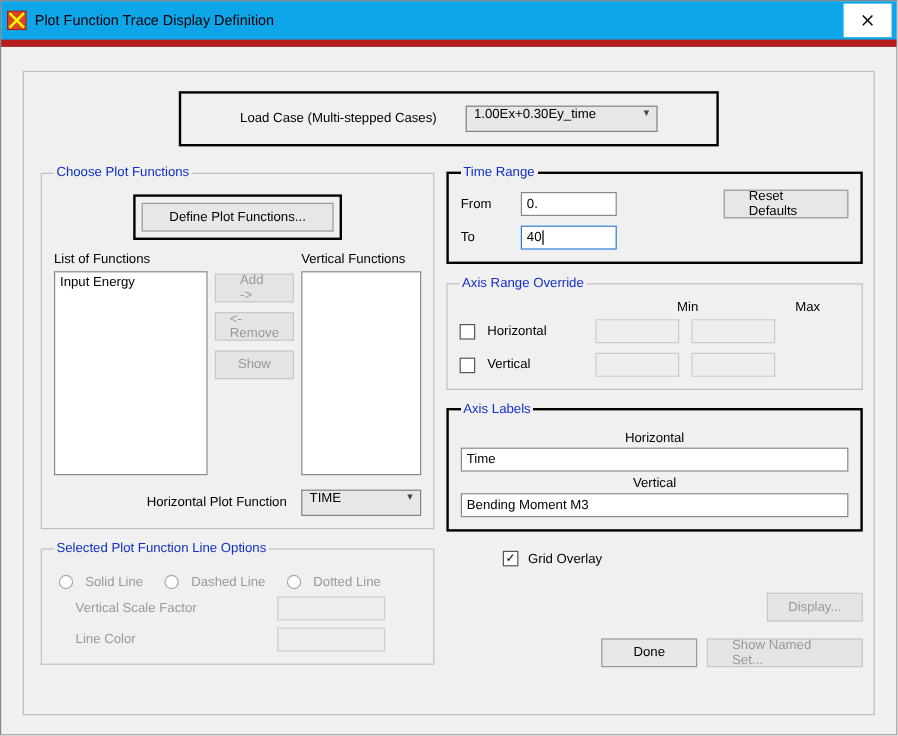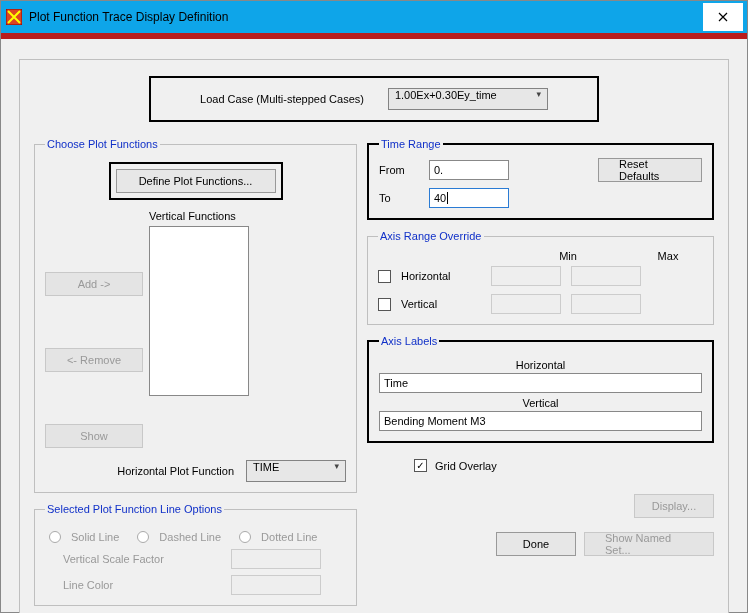--- a/index.html
+++ b/index.html
@@ -128,21 +128,21 @@
     border: 1px solid #888;
     width: 128px;
     height: 170px;
     padding: 2px 4px;
     font-size: 11px;
   }
   .mid-btns {
     display: flex; flex-direction: column; gap: 8px; margin-top: 18px;
     align-items: center;
   }
-  .mid-btns .btn { width: 98px; margin-top: 44px; }
+  .mid-btns .btn { width: 66px; }
   .hpf-row {
     display: flex; align-items: center; gap: 12px;
     margin-top: 12px;
     justify-content: flex-end;
   }
   .text-input {
     background: #fff;
     border: 1px solid #888;
     height: 20px;
     padding: 0 4px;
@@ -213,20 +213,26 @@
         <div class="left-col">
 
           <fieldset>
             <legend>Choose Plot Functions</legend>
 
             <div class="define-btn-box">
               <div class="btn" style="width:160px">Define Plot Functions...</div>
             </div>
 
             <div class="func-row">
+              <div class="func-col">
+                <span class="label">List of Functions</span>
+                <div class="listbox">
+                  <div>Input Energy</div>
+                </div>
+              </div>
               <div class="mid-btns">
                 <div class="btn disabled">Add -&gt;</div>
                 <div class="btn disabled">&lt;- Remove</div>
                 <div class="btn disabled">Show</div>
               </div>
               <div class="func-col">
                 <span class="label">Vertical Functions</span>
                 <div class="listbox" style="width:100px"></div>
               </div>
             </div>

